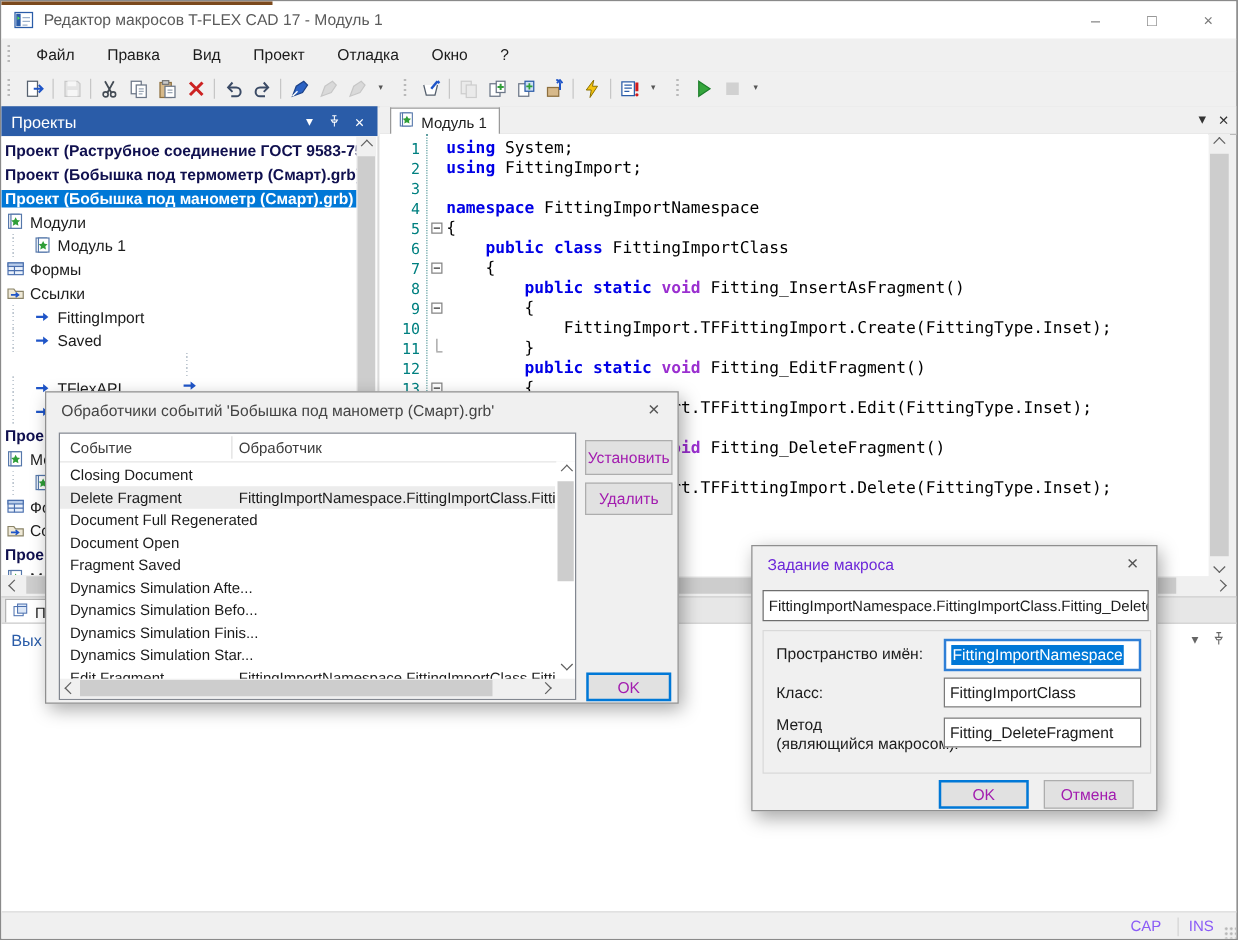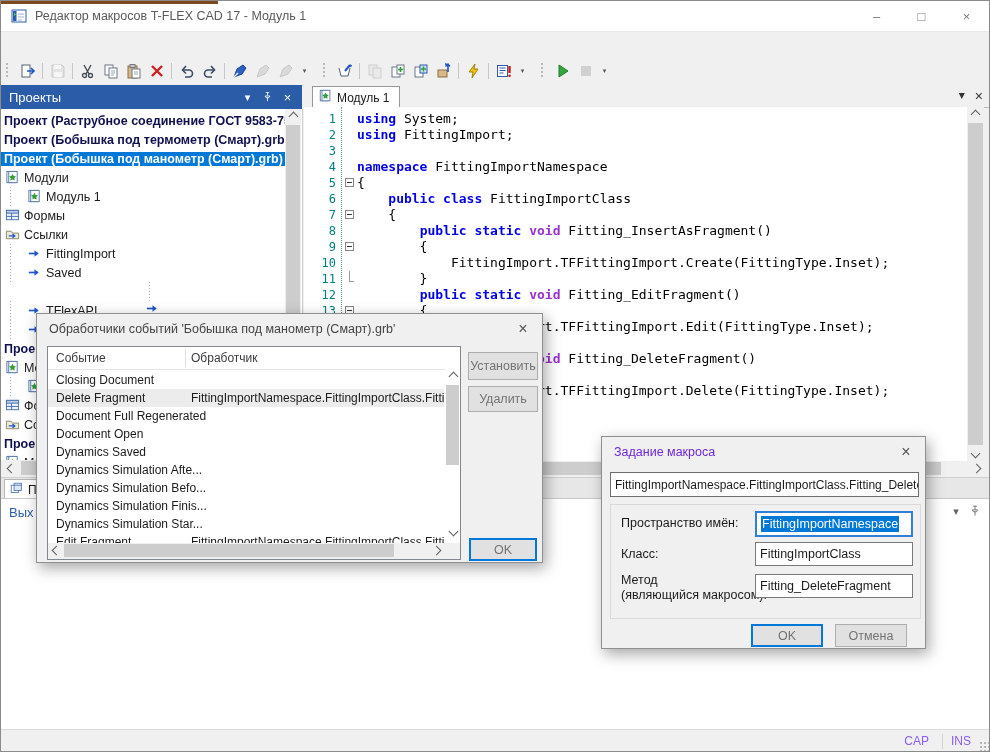--- a/index.html
+++ b/index.html
@@ -70,21 +70,21 @@
   
   .statusbar{position:absolute;left:0;top:728px;width:990px;height:23px;background:#f0f0f0;border-top:1px solid #dcdcdc;}
   .sb-item{position:absolute;top:4px;font-size:12px;color:#8b5cf6;}
   .sb-div{position:absolute;top:4px;width:1px;height:15px;background:#d4d4d4;}
   .grip-corner{position:absolute;right:2px;bottom:2px;width:10px;height:10px;background-image:radial-gradient(#b5b5b5 1px,transparent 1.2px);background-size:4px 4px;}
   
   .dialog{position:absolute;background:#f0f0f0;border:1px solid #8f8f8f;box-shadow:3px 5px 14px rgba(0,0,0,.35);box-sizing:border-box;}
   .dlg-title{position:absolute;left:0;top:0;width:100%;height:30px;display:flex;align-items:center;}
   .dlg-title .tx{margin-left:12px;font-size:12.5px;color:#444;}
   .dlg-x{position:absolute;right:8px;top:4px;width:22px;height:22px;display:flex;align-items:center;justify-content:center;color:#555;font-size:16px;}
-  .btn{position:absolute;background:#e1e1e1;border:1px solid #adadad;font-size:12.5px;color:#737373;display:flex;align-items:center;justify-content:center;box-sizing:border-box;}
+  .btn{position:absolute;background:#e1e1e1;border:1px solid #adadad;font-size:12.5px;color:#a21caf;display:flex;align-items:center;justify-content:center;box-sizing:border-box;}
   .btn.focus{border:2px solid #0078d7;}
   
   .ev-list{position:absolute;left:10px;top:32px;width:414px;height:214px;background:#fff;border:1px solid #828790;box-sizing:border-box;overflow:hidden;}
   .ev-head{position:absolute;left:0;top:0;width:100%;height:22px;border-bottom:1px solid #e5e5e5;font-size:12px;color:#3c3c3c;}
   .ev-head .c1{position:absolute;left:8px;top:4px;}
   .ev-head .c2{position:absolute;left:143px;top:4px;}
   .ev-head .cd{position:absolute;left:137px;top:2px;width:1px;height:18px;background:#e0e0e0;}
   .ev-row{position:absolute;left:0;width:396px;height:18px;font-size:12px;color:#1b1b1b;white-space:nowrap;}
   .ev-row.sel{background:#ececec;}
   .ev-row .e{position:absolute;left:8px;top:2px;}
@@ -111,20 +111,32 @@
           <path d="M7 6h6M7 9h6M7 12h4" stroke="#9ab0cc" stroke-width="1"></path>
         </svg></span>
     <span class="ttl">Редактор макросов T-FLEX CAD 17 - Модуль 1</span>
   </div>
   <div class="wincontrols">
     <div class="wc">–</div>
     <div class="wc">□</div>
     <div class="wc">×</div>
   </div>
 
+  <div class="menubar">
+    <span class="grip"></span>
+    <span id="menu-items" style="display:flex;">
+        <span class="menu-item">Файл</span>
+        <span class="menu-item">Правка</span>
+        <span class="menu-item">Вид</span>
+        <span class="menu-item">Проект</span>
+        <span class="menu-item">Отладка</span>
+        <span class="menu-item">Окно</span>
+        <span class="menu-item">?</span>
+      </span>
+  </div>
 
   <div class="toolbar" id="toolbar">
       <div class="tgroup">
         <span class="grip"></span>
         <span class="tbtn">
           <span style="width:16px;height:16px;display:inline-block;"><svg viewBox="0 0 16 16" width="100%" height="100%" xmlns="http://www.w3.org/2000/svg">
               <rect x="2" y="2" width="8" height="12" fill="#fff" stroke="#55606e"></rect>
               <path d="M7 8h7M11 5l3 3-3 3" stroke="#1f55c8" stroke-width="1.6" fill="none"></path>
             </svg></span>
         </span>
@@ -553,21 +565,21 @@
           </div>
           <div class="ev-row" style="top: 60px;">
             <span class="e">Document Full Regenerated</span>
             <span class="h"></span>
           </div>
           <div class="ev-row" style="top: 78px;">
             <span class="e">Document Open</span>
             <span class="h"></span>
           </div>
           <div class="ev-row" style="top: 96px;">
-            <span class="e">Dynamics Saved</span>
+            <span class="e">Fragment Saved</span>
             <span class="h"></span>
           </div>
           <div class="ev-row" style="top: 114px;">
             <span class="e">Dynamics Simulation Afte...</span>
             <span class="h"></span>
           </div>
           <div class="ev-row" style="top: 132px;">
             <span class="e">Dynamics Simulation Befo...</span>
             <span class="h"></span>
           </div>

